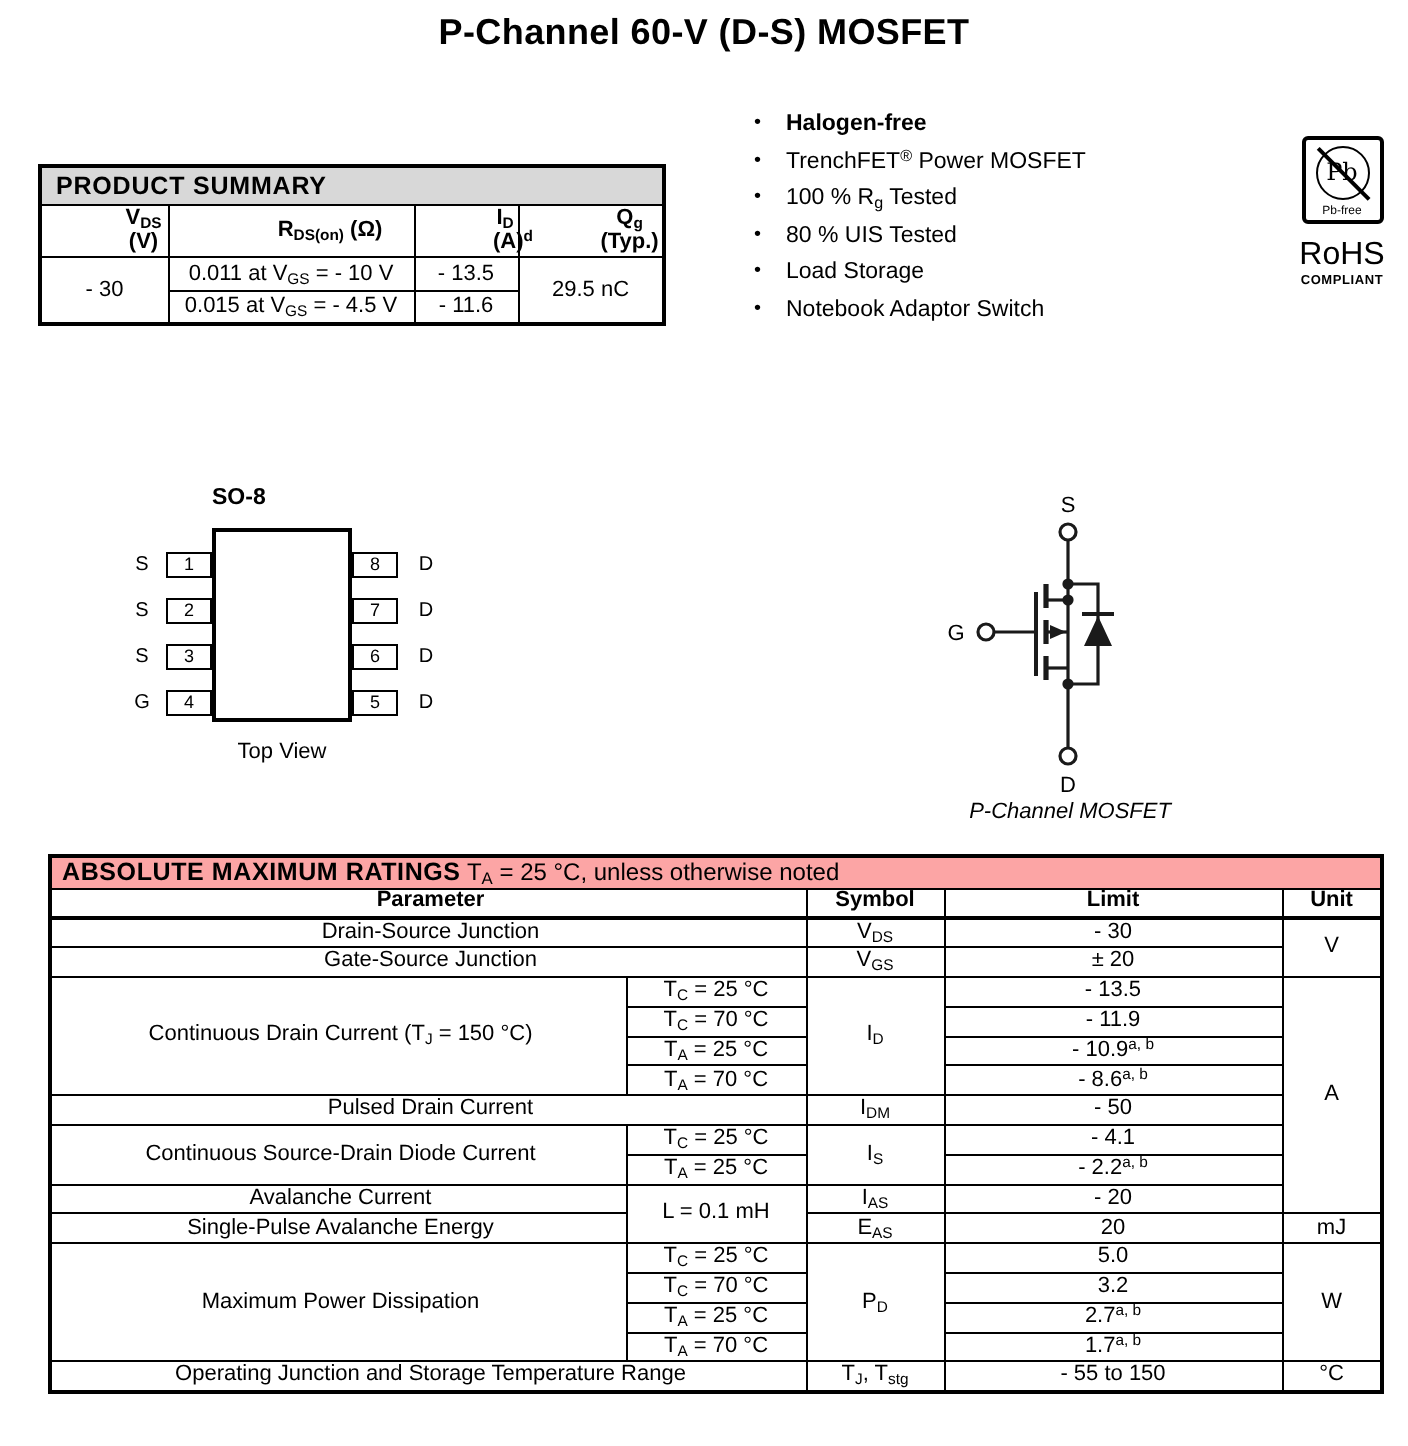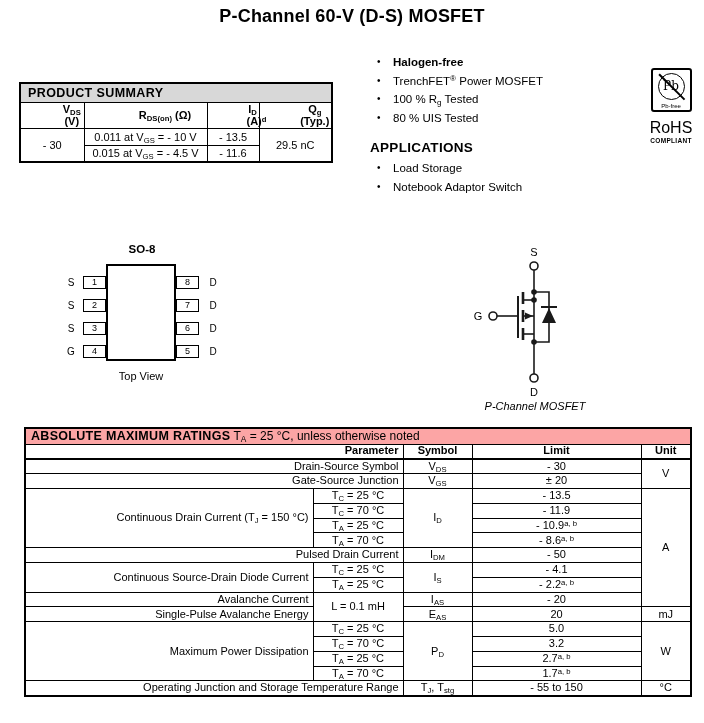--- a/index.html
+++ b/index.html
@@ -54,41 +54,41 @@
   .pb-slash {
     position:absolute; left:1px; top:16px; width:36px; height:1.5px;
     background:#000; transform:rotate(45deg);
   }
   .pb-caption { position:absolute; bottom:1px; left:0; width:100%; font-size:6px; }
   .rohs-title { font-weight:normal; font-size:16px; line-height:1; margin-top:8px; }
   .rohs-sub { font-weight:bold; font-size:6.5px; letter-spacing:0.3px; margin-top:1px; }
 
   
   .so8 { position:absolute; left:60px; top:243px; width:165px; height:150px; }
-  .so8-title { position:absolute; left:46px; top:0; width:72px; text-align:center;
+  .so8-title { position:absolute; left:46px; top:0; width:72px; text-align:left;
                font-weight:bold; font-size:11.5px; }
   .so8-body { position:absolute; left:46px; top:21px; width:70px; height:97px;
               border:2px solid #000; background:#fff; }
   .pin-box { position:absolute; width:23px; height:13px; border:1.5px solid #000;
              font-size:9px; line-height:11px; text-align:center; background:#fff; }
   .pin-lab { position:absolute; width:14px; height:13px; font-size:10px;
              line-height:13px; text-align:center; }
   .so8-caption { position:absolute; left:31px; top:127px; width:100px;
                  text-align:center; font-size:11px; }
 
   
   .mosfet { position:absolute; left:465px; top:244px; width:140px; height:175px; }
   .mosfet-caption { position:absolute; top:156px; left:0; width:140px;
                     text-align:center; font-size:11px;font-style:italic; }
 
   
   .amr { position:absolute; left:24px; top:427px; width:666px; border:2px solid #000; }
   .amr td { border:1px solid #000; font-size:11px; height:14.8px;
             padding:0 4px; text-align:center; line-height:1.05; }
-  .amr td.p { text-align:right; padding-left:6px; }
+  .amr td.p { text-align:center; padding-left:6px; }
   .amr tr.band td {
     background:#fca5a5; text-align:left; height:16px; padding-left:5px;
     font-size:12px;
   }
   .amr tr.band .bt { font-weight:bold; font-size:12.5px; letter-spacing:0.3px; }
   .amr tr.head td { font-weight:bold; border-bottom:2px solid #000; height:15px; }
 </style>
 </head>
 <body>
 
@@ -134,21 +134,20 @@
     <span class="txt">TrenchFET<sup>®</sup> Power MOSFET</span>
   </div>
   <div class="bullet">
     <span class="dot">•</span>
     <span class="txt">100 % R<sub>g</sub> Tested</span>
   </div>
   <div class="bullet">
     <span class="dot">•</span>
     <span class="txt">80 % UIS Tested</span>
   </div>
-  <div class="sec-title apps-title">APPLICATIONS</div>
   <div class="bullet">
     <span class="dot">•</span>
     <span class="txt">Load Storage</span>
   </div>
   <div class="bullet">
     <span class="dot">•</span>
     <span class="txt">Notebook Adaptor Switch</span>
   </div>
 </div>
 
@@ -235,21 +234,21 @@
       <tr class="band">
     <td colspan="5"><span class="bt">ABSOLUTE MAXIMUM RATINGS</span> <span>T<sub>A</sub> = 25 °C, unless otherwise noted</span></td>
   </tr>
   <tr class="head">
     <td class="p" colspan="2">Parameter</td>
     <td>Symbol</td>
     <td>Limit</td>
     <td>Unit</td>
   </tr>
   <tr>
-    <td class="p" colspan="2">Drain-Source Symbol</td>
+    <td class="p" colspan="2">Drain-Source Junction</td>
     <td>V<sub>DS</sub></td>
     <td>- 30</td>
     <td rowspan="2">V</td>
   </tr>
   <tr>
     <td class="p" colspan="2">Gate-Source Junction</td>
     <td>V<sub>GS</sub></td>
     <td>± 20</td>
   </tr>
   <tr>

